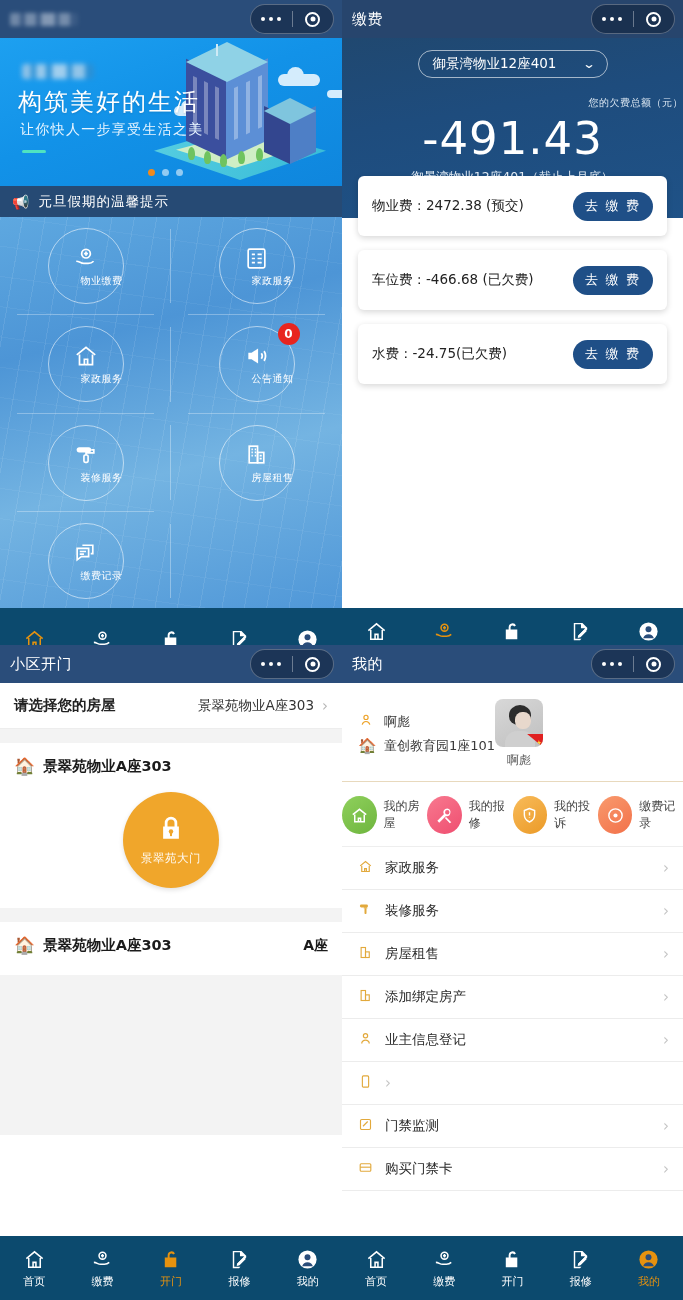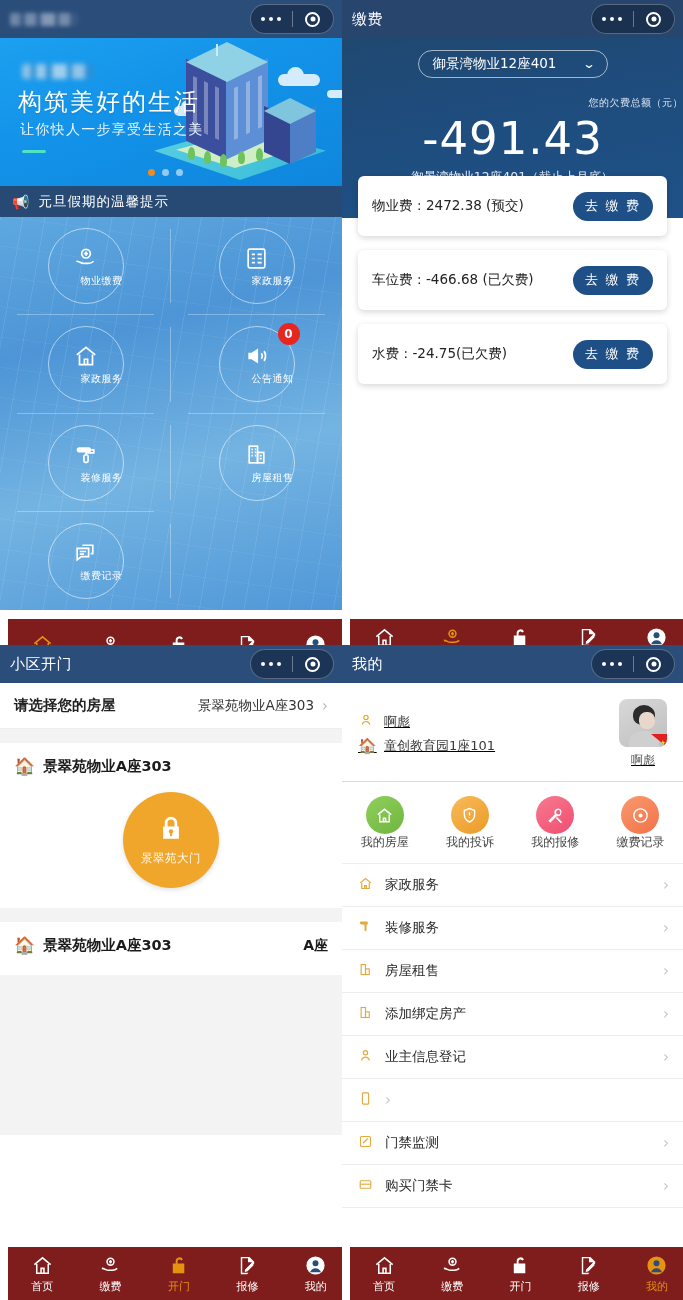--- a/index.html
+++ b/index.html
@@ -162,22 +162,22 @@
   .gcircle .gi svg { display: block; }
   .glabel { color: #fff; font-size: 10px; letter-spacing: .5px; margin-left: 32px; }
   .badge {
     position: absolute; right: -6px; top: -4px; min-width: 22px; height: 22px;
     border-radius: 11px; background: #e8251f; color: #fff; font-size: 12px;
     display: flex; align-items: center; justify-content: center; padding: 0 5px; font-weight: 600;
   }
 
   
   .tabbar {
-    position: absolute; left: 8px; bottom: 0; width: 100%; height: 53px;
-    background: #7f1d1d; display: flex; align-items: center;
+    position: absolute; left: 0; bottom: 0; width: 100%; height: 64px;
+    background: #0c4a6e; display: flex; align-items: center;
   }
   .tab { flex: 1; display: flex; flex-direction: column; align-items: center; gap: 2px; }
   .tab .ti { height: 24px; display: flex; align-items: center; color: #fff; }
   .tab .tl { font-size: 11px; color: #fff; }
   .tab.active .ti { color: #e6920f; }
   .tab.active .tl { color: #e6920f; }
 
   
   .pay-hero {
     position: relative; height: 180px;
@@ -226,21 +226,21 @@
     background: #f0a62b; display: flex; flex-direction: column;
     align-items: center; justify-content: center; gap: 3px;
     box-shadow: 0 2px 5px rgba(0,0,0,.12); cursor: pointer;
   }
   .door-btn .lk { color: #fff; }
   .door-btn .lbl { color: rgba(255,255,255,.92); font-size: 11.5px; letter-spacing: .5px; }
 
   
   .me-header {
     background: #fff; padding: 16px 16px 12px; display: flex;
-    align-items: center; justify-content: space-between; border-bottom: 1px solid #e8d9bd; text-decoration: underline;
+    align-items: center; justify-content: flex-start; border-bottom: 1px solid #e8d9bd;
   }
   .me-info .row { display: flex; align-items: center; gap: 10px; margin: 6px 0; }
   .me-info .ico { color: #eda227; font-size: 15px; width: 16px; text-align: center; }
   .me-info .tx { font-size: 13px; color: #3a3a3a; }
   .me-avatar-wrap { display: flex; flex-direction: column; align-items: center; gap: 5px; }
   .me-avatar {
     position: relative; width: 48px; height: 48px; border-radius: 8px; overflow: hidden;
     background: linear-gradient(150deg,#d8d8d8,#bfbfbf);
   }
   .me-avatar .head { position: absolute; left: 14px; top: 6px; width: 22px; height: 20px; background: #2c2c2c; border-radius: 50% 50% 42% 42%; }
@@ -249,21 +249,21 @@
   .me-avatar .flag {
     position: absolute; right: 0; bottom: 0; width: 16px; height: 13px; background: #e02020;
     clip-path: polygon(0 0,100% 0,100% 100%);
   }
   .me-avatar .flag::after { content: "★"; position: absolute; right: 1px; bottom: 0px; color: #ffd83a; font-size: 7px; }
   .me-name { font-size: 12px; color: #555; }
 
   .quick {
     background: #fff; display: flex; padding: 14px 0 12px; border-bottom: 1px solid #eee;
   }
-  .qitem { flex: 1; display: flex; flex-direction: column; align-items: center; }
+  .qitem { flex: 1; display: flex; flex-direction: row; align-items: center; gap: 7px; }
   .qcircle {
     width: 38px; height: 38px; border-radius: 50%; display: flex;
     align-items: center; justify-content: center; color: #fff; font-size: 17px;
   }
   .qlabel { font-size: 12px; color: #444; }
 
   .mlist { background: #fff; }
   .mrow {
     height: 43px; display: flex; align-items: center; gap: 11px;
     padding: 0 14px; border-bottom: 1px solid #ececec; cursor: pointer;
@@ -740,36 +740,36 @@
         <span class="qcircle" style="background:linear-gradient(145deg,#8fd05c,#6eb53e)">
           <svg class="ic" viewBox="0 0 24 24" style="width:19px;height:19px;stroke-width:1.9">
               <path d="M3.5 11 12 4.2l8.5 6.8"></path>
               <path d="M6 10.6V20h12v-9.4"></path>
               <path d="M10.6 20v-4.6h2.8V20"></path>
             </svg>
         </span>
         <span class="qlabel">我的房屋</span>
       </div>
       <div class="qitem">
+        <span class="qcircle" style="background:linear-gradient(145deg,#f8798f,#ef4e70)">
+          <svg viewBox="0 0 24 24" style="width:19px;height:19px;fill:currentColor">
+              <path d="M15.5 3a5 5 0 0 0-4.3 7.5L3 18.7 5.3 21l8.2-8.2A5 5 0 1 0 15.5 3zm0 2.2a2.8 2.8 0 1 1 0 5.6 2.8 2.8 0 0 1 0-5.6z"></path>
+              <path d="M14 14l6.5 6.5-1.8 1.3L12.4 15z"></path>
+            </svg>
+        </span>
+        <span class="qlabel">我的报修</span>
+      </div>
+      <div class="qitem">
         <span class="qcircle" style="background:linear-gradient(145deg,#f8bb5a,#eb9a27)">
           <svg class="ic" viewBox="0 0 24 24" style="width:19px;height:19px;stroke-width:1.8">
               <path d="M12 3.2 5.5 5.8v5.4c0 4 2.7 7.5 6.5 9 3.8-1.5 6.5-5 6.5-9V5.8z"></path>
               <path d="M12 8v4M12 14.4v.7"></path>
             </svg>
         </span>
         <span class="qlabel">我的投诉</span>
-      </div>
-      <div class="qitem">
-        <span class="qcircle" style="background:linear-gradient(145deg,#f8798f,#ef4e70)">
-          <svg viewBox="0 0 24 24" style="width:19px;height:19px;fill:currentColor">
-              <path d="M15.5 3a5 5 0 0 0-4.3 7.5L3 18.7 5.3 21l8.2-8.2A5 5 0 1 0 15.5 3zm0 2.2a2.8 2.8 0 1 1 0 5.6 2.8 2.8 0 0 1 0-5.6z"></path>
-              <path d="M14 14l6.5 6.5-1.8 1.3L12.4 15z"></path>
-            </svg>
-        </span>
-        <span class="qlabel">我的报修</span>
       </div>
       <div class="qitem">
         <span class="qcircle" style="background:linear-gradient(145deg,#f99a6d,#f2714a)">
           <svg class="ic" viewBox="0 0 24 24" style="width:19px;height:19px;stroke-width:1.8">
               <circle cx="12" cy="12" r="8.4"></circle>
               <circle cx="12" cy="12" r="2.6" fill="currentColor" stroke="none"></circle>
             </svg>
         </span>
         <span class="qlabel">缴费记录</span>
       </div>

